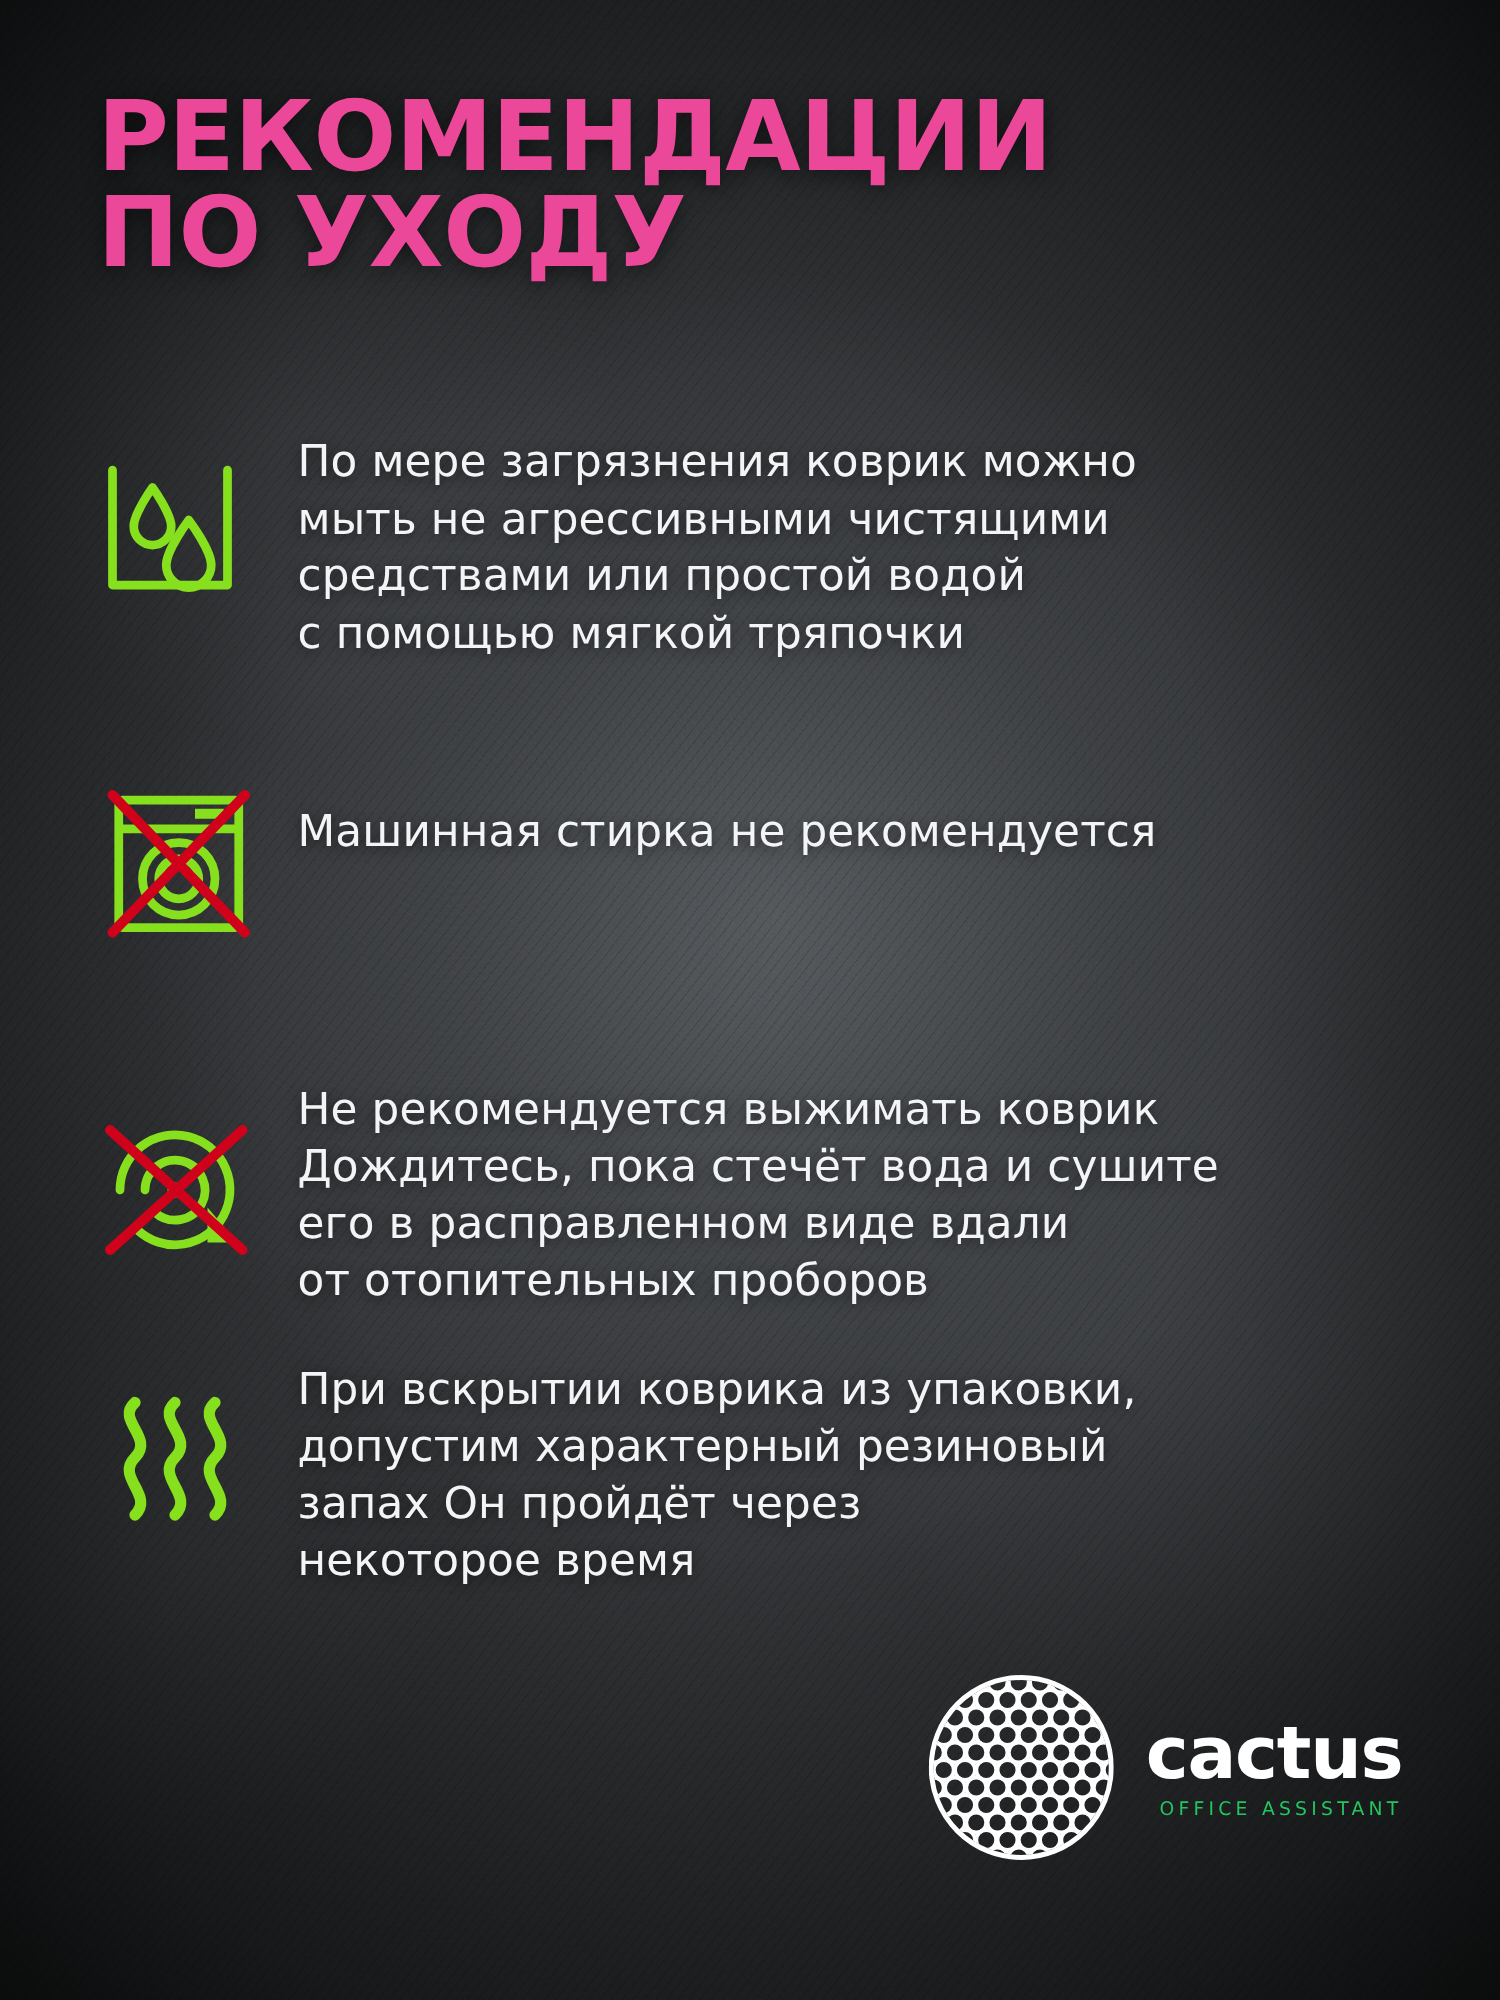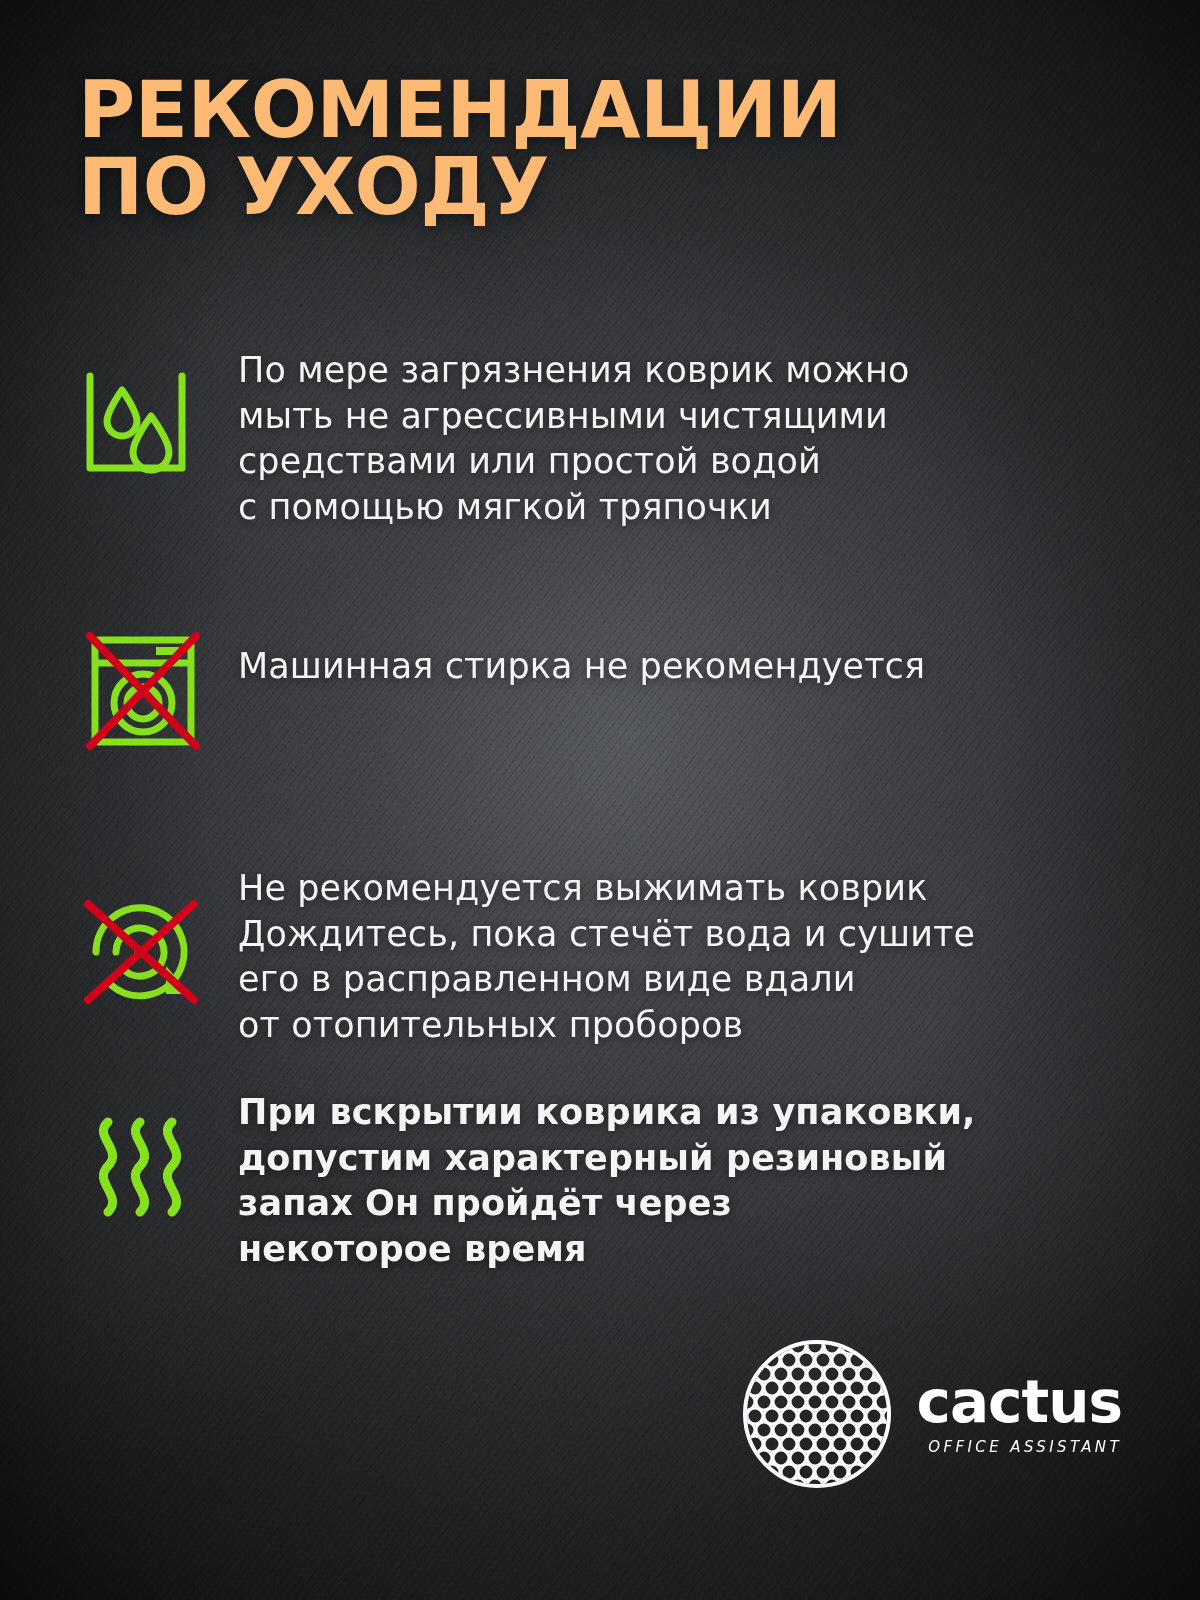--- a/index.html
+++ b/index.html
@@ -47,21 +47,21 @@
     pointer-events:none;
   }
 
   .page { position:absolute; inset:0; }
 
   
   .title {
     position:absolute;
     left:78px;
     top:72px;
-    color:#fdba74;
+    color:#ec4899;
     font-weight:bold;
     font-size:78px;
     line-height:0.99;
     letter-spacing:-0.5px;
     text-shadow:0 3px 18px rgba(0,0,0,.55);
     white-space:pre-line;
   }
 
   
   .care-list {
@@ -99,44 +99,43 @@
   .i-smell  { padding-top:22px; padding-left:10px;}
 
   .item-wash  .item-text { padding-top:18px; }
   .item-water .item-text { padding-top:0px; }
   .item-wring .item-text { padding-top:0px; }
   .item-smell .item-text { padding-top:0px; }
 
   .item-wash  { margin-bottom:110px; }
   .item-water { margin-bottom:96px; }
   .item-wring { margin-bottom:42px; }
-  .item-smell { margin-bottom:0;font-weight:bold; }
+  .item-smell { margin-bottom:0; }
 
   
   .logo-block {
     position:absolute;
     right:78px;
     bottom:112px;
     display:flex;
     align-items:center;
     gap:26px;
   }
   .logo-mark { width:148px; height:148px; }
   .logo-word {
     color:#ffffff;
     font-weight:bold;
     font-size:58px;
     line-height:1;
     letter-spacing:-1px;
   }
   .logo-sub {
-    color:#ffffff;
+    color:#22c55e;
     font-size:15px;
     letter-spacing:3.4px;
-    font-style:italic;
     text-align:right;
     margin-top:7px;
   }
 </style>
 </head>
 <body>
 
 <div class="bg"></div>
 <div class="vignette"></div>
 

